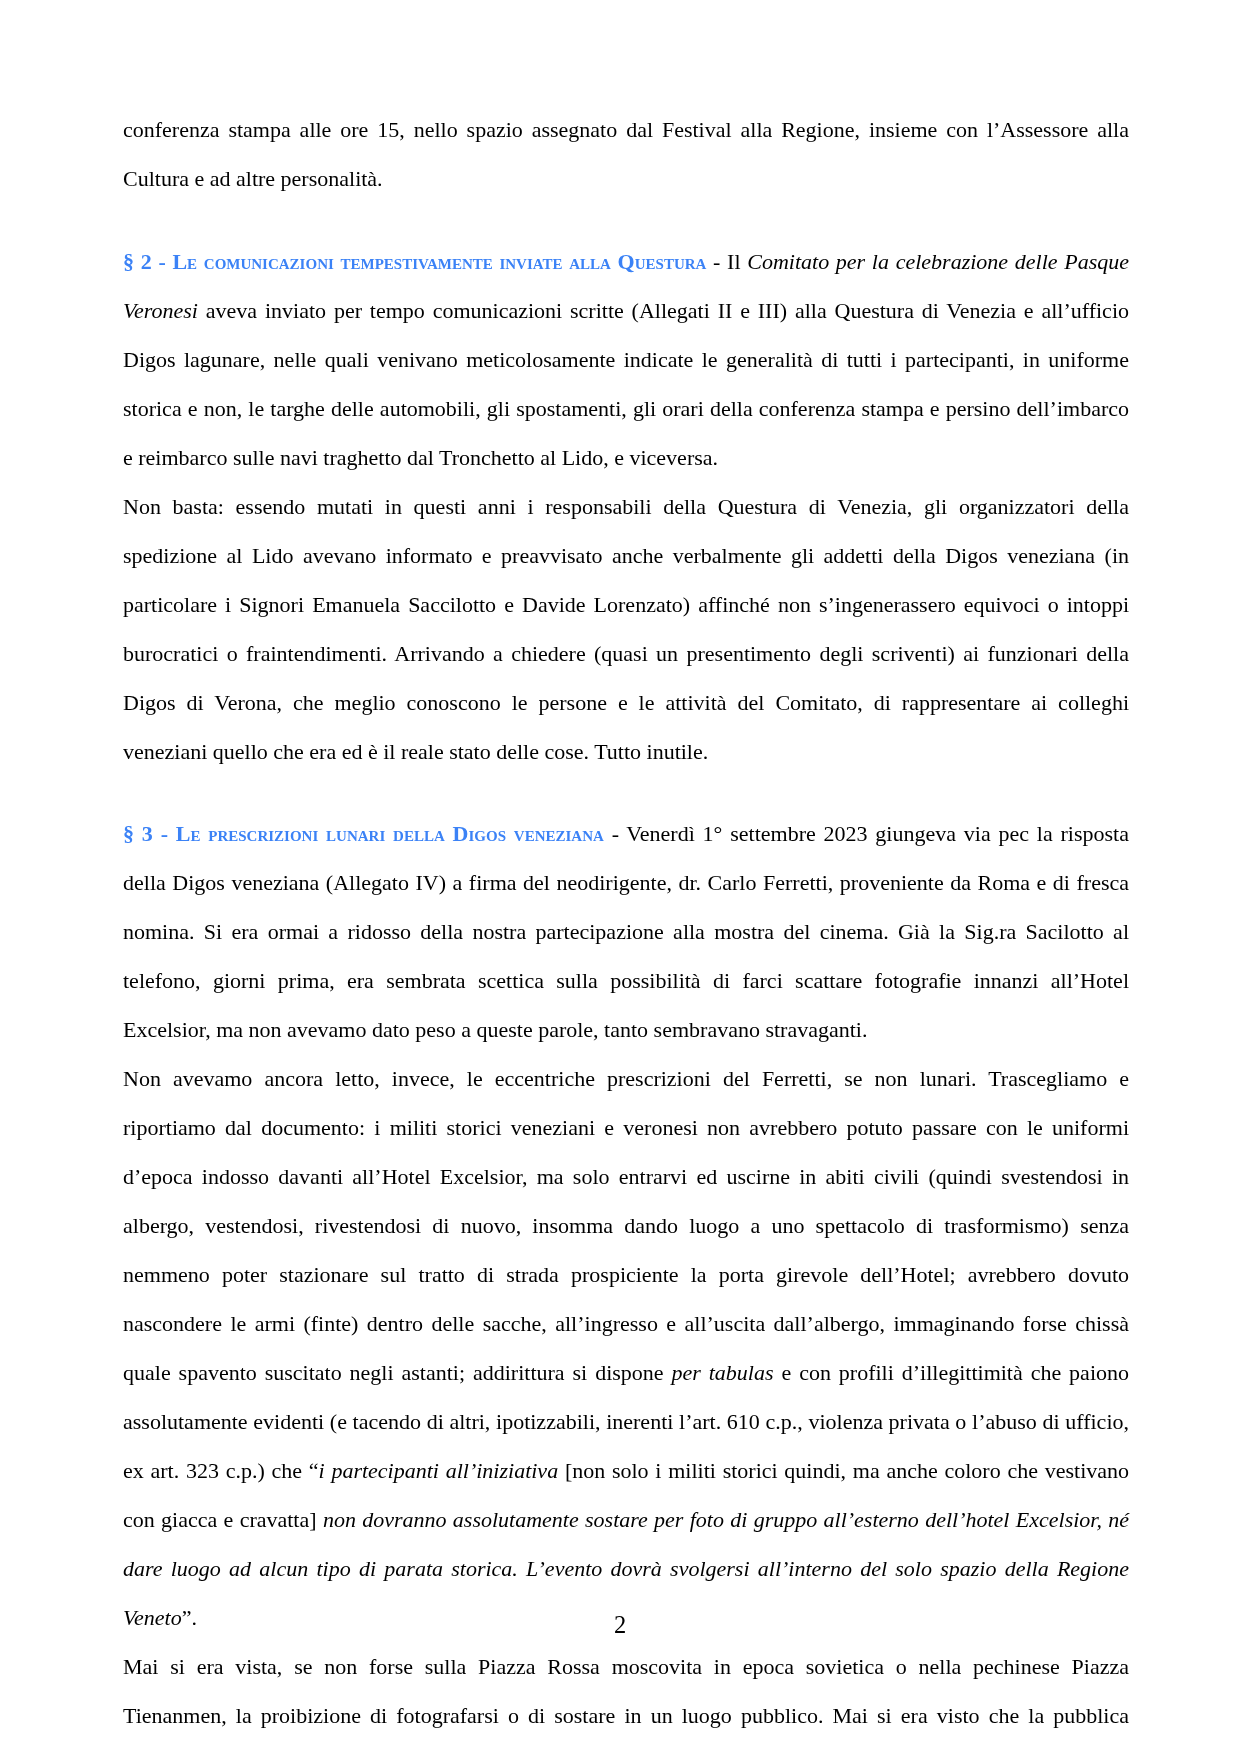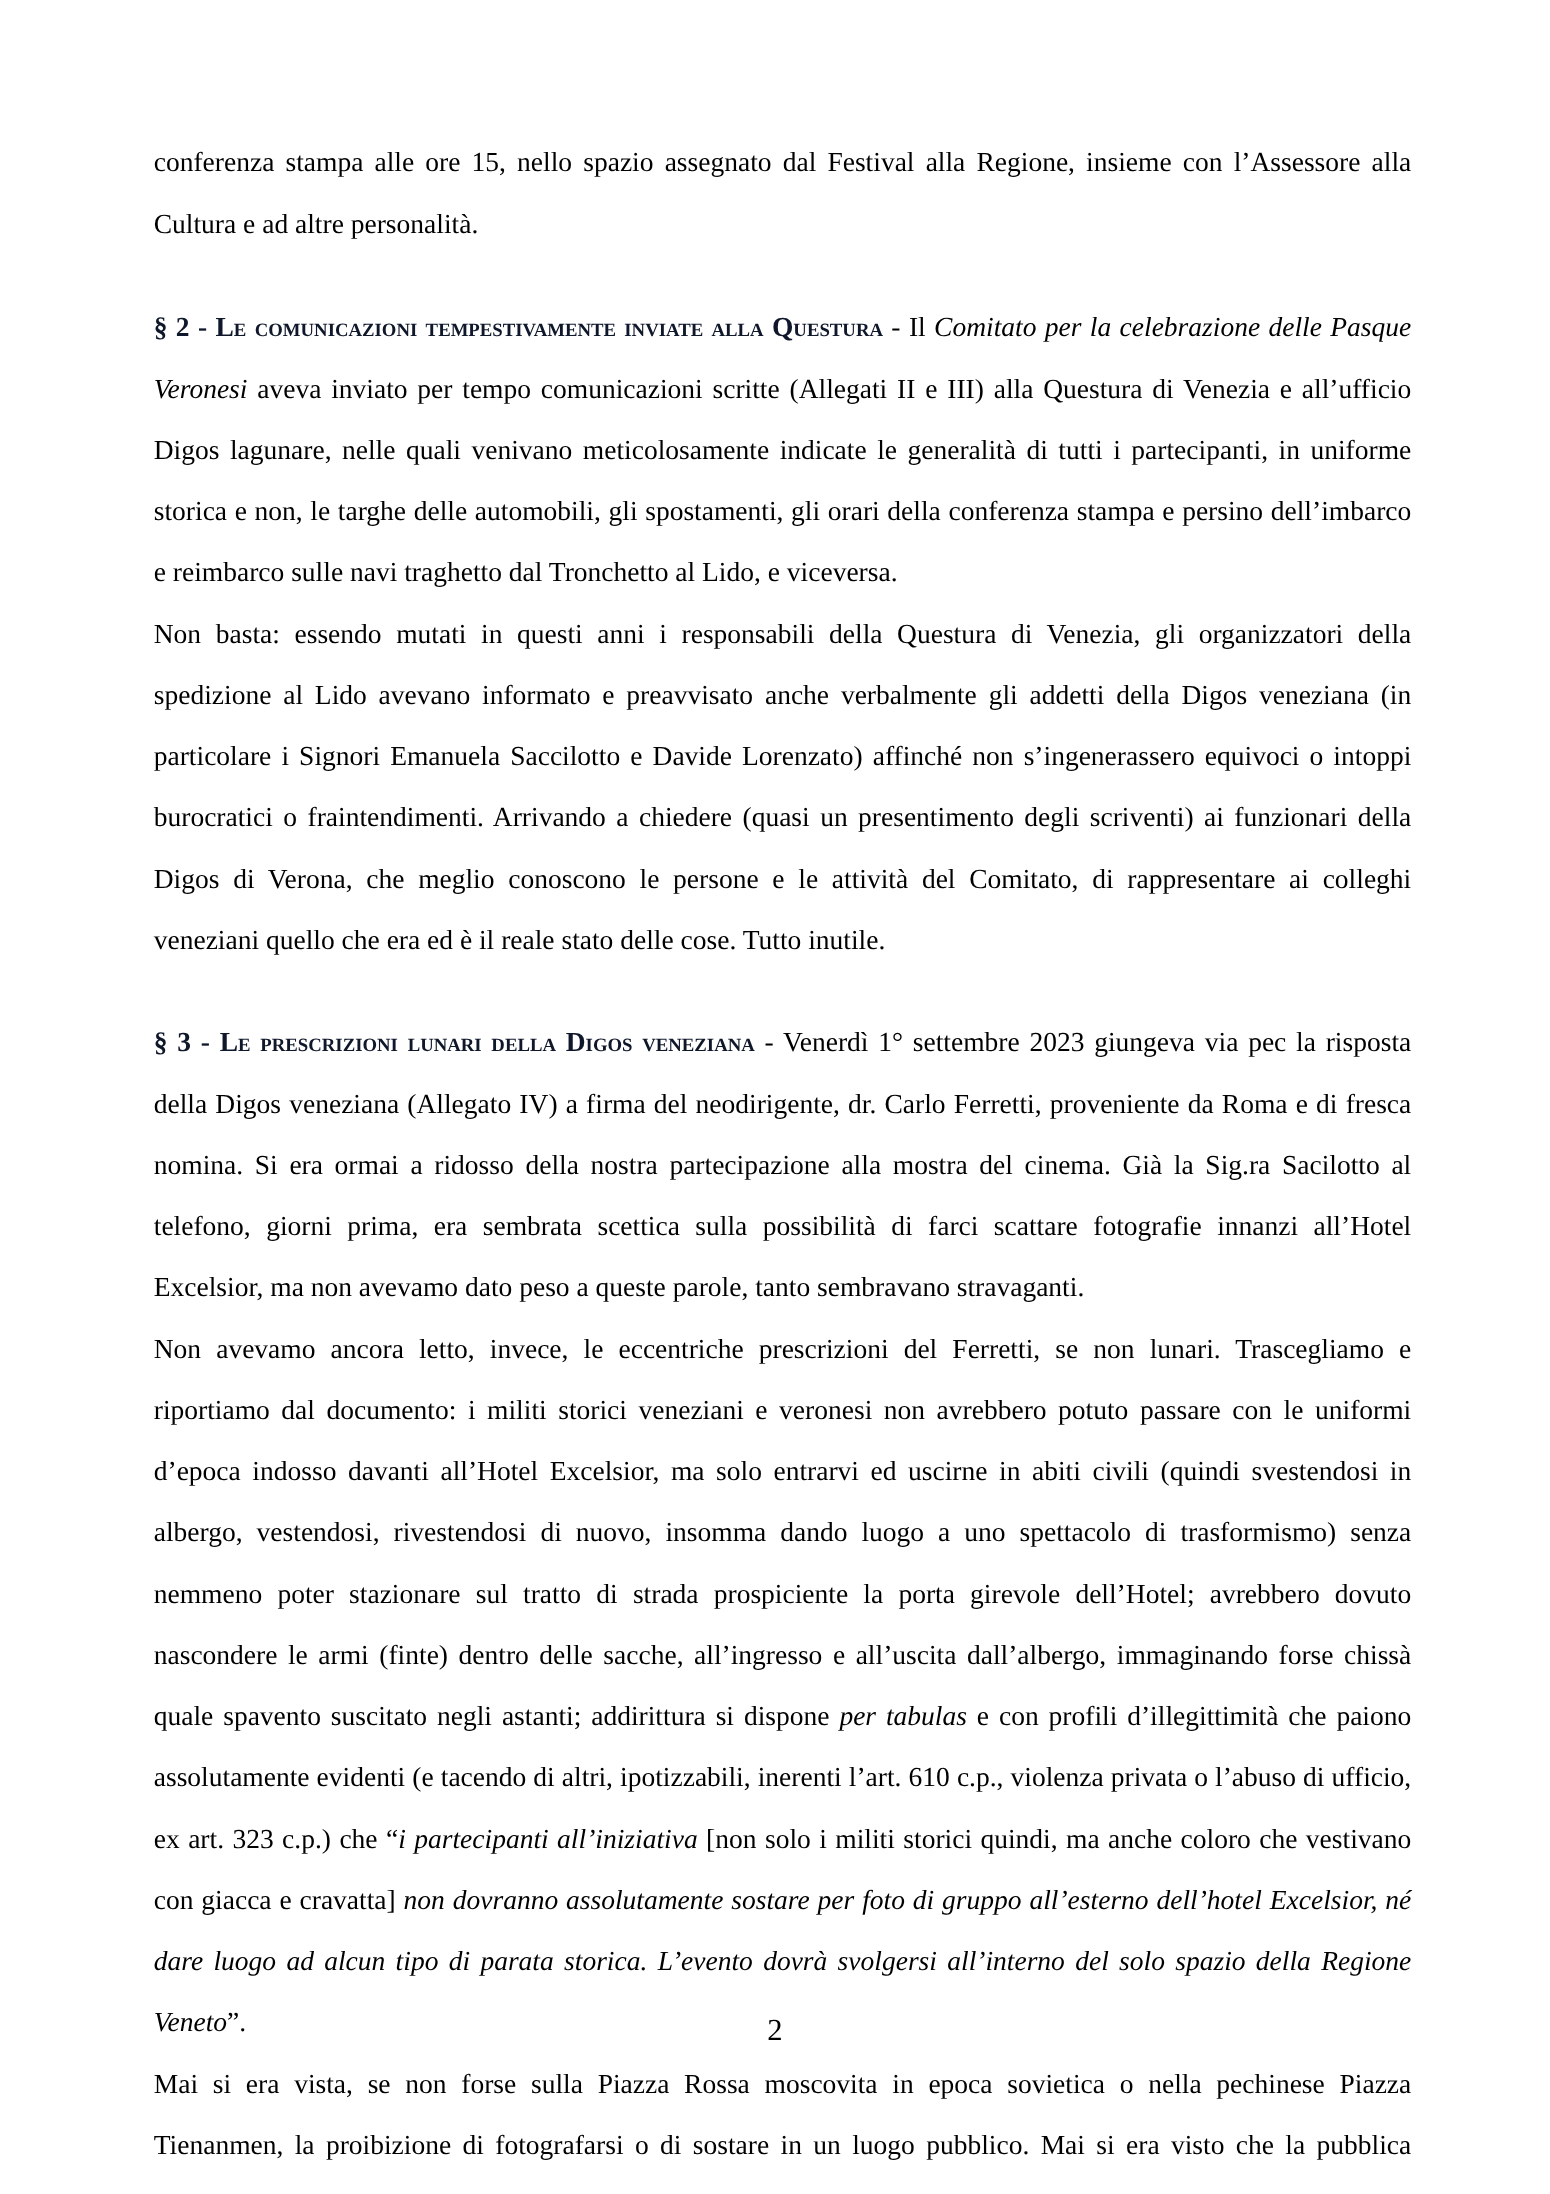--- a/index.html
+++ b/index.html
@@ -11,21 +11,21 @@
     width: 1006px;
     font-family: "Liberation Serif", serif;
     font-size: 22px;
     line-height: 49px;
     color: #000;
     text-align: justify;
   }
   .para { margin: 0; }
   .gap { height: 33.6px; }
   .heading {
-    color: #0f172a;
+    color: #3b82f6;
     font-weight: bold;
     font-variant: small-caps;
   }
   b { font-weight: normal; }
   i { font-style: italic; }
   .page-number {
     position: absolute;
     top: 1611px;
     left: 0;
     width: 1240px;

